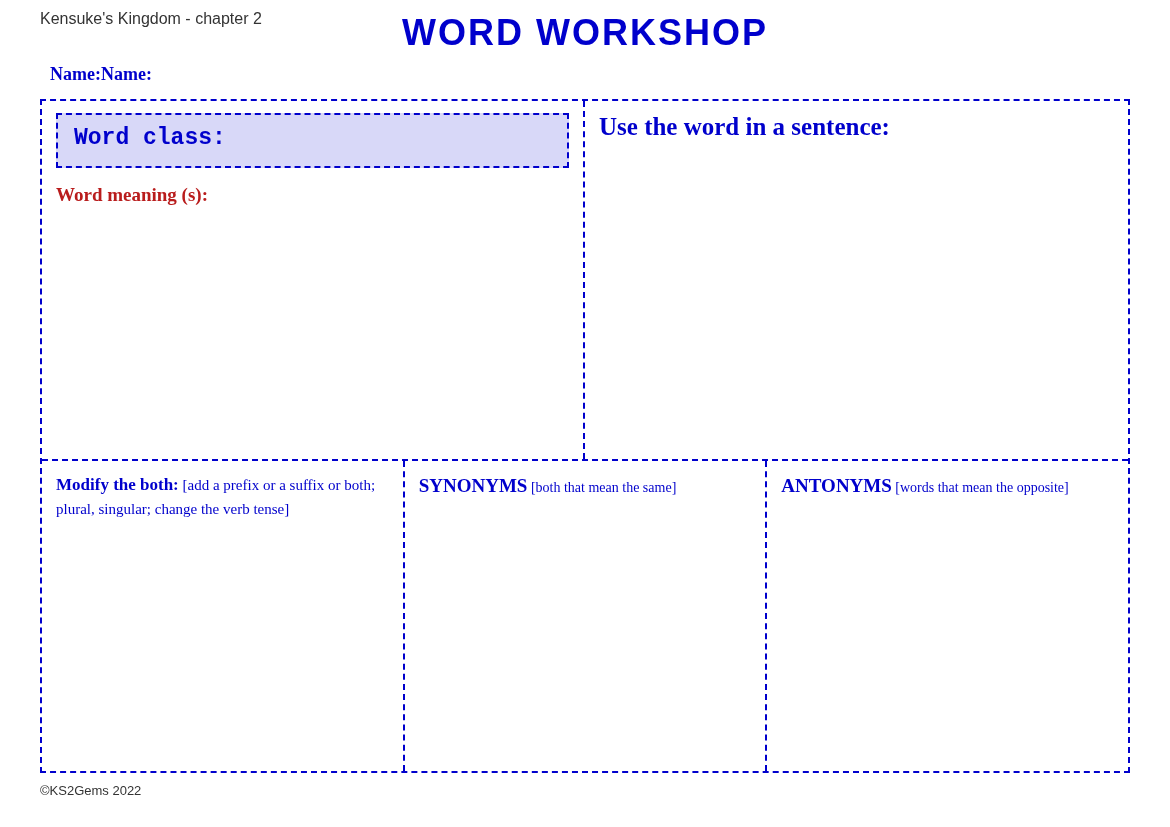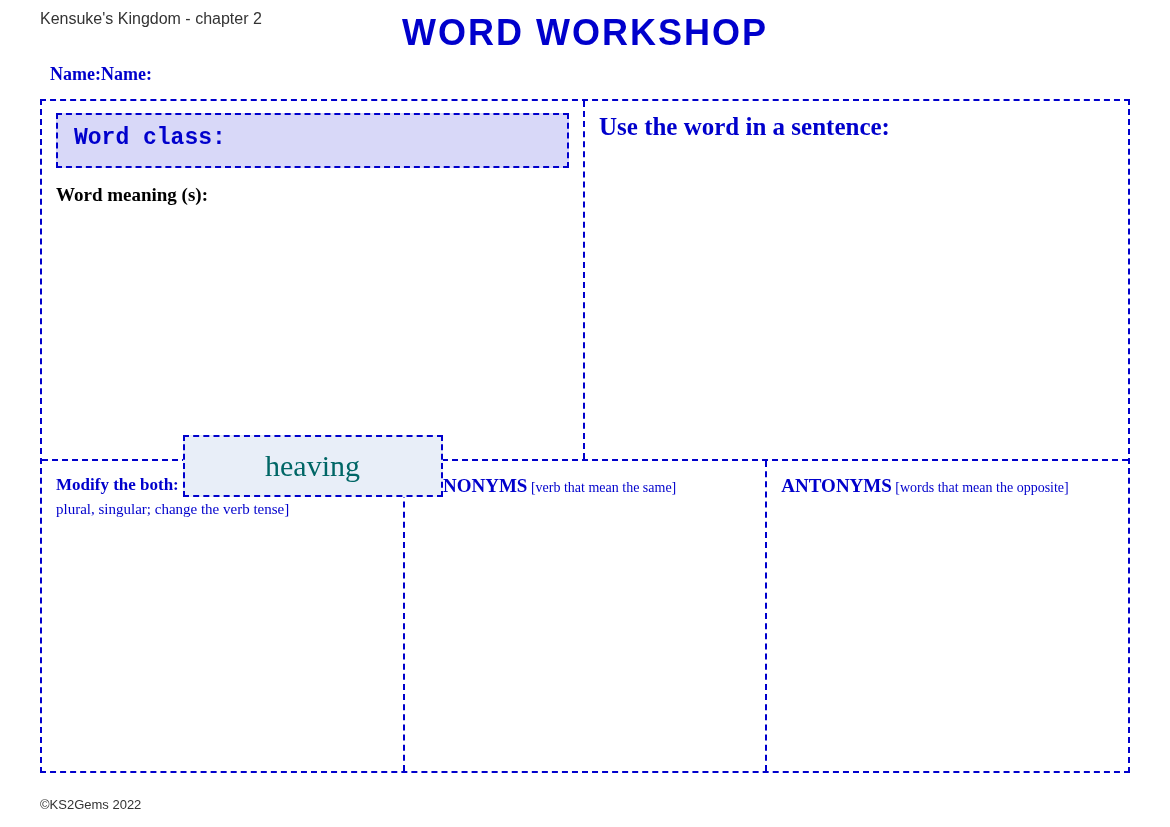--- a/index.html
+++ b/index.html
@@ -80,21 +80,21 @@
     }
 
     .word-class-box .label {
       color: #00c;
       font-size: 23px;
       font-weight: bold;
       font-family: Liberation Mono, monospace;
     }
 
     .word-meaning-label {
-      color: #000000;
+      color: #b91c1c;
       font-size: 19px;
       font-weight: bold;
       margin-bottom: 20px;
     }
 
     .use-word-label {
       color: #00c;
       font-size: 25px;
       font-weight: bold;
       margin-bottom: 8px;
@@ -184,21 +184,21 @@
       font-weight: bold;
       font-size: 19px;
     }
 
     .antonyms-label .normal-part {
       font-weight: normal;
       font-size: 14px;
     }
 
     .footer {
-      margin-top: 24px;
+      margin-top: 10px;
       font-size: 13px;
       color: #333;
       font-family: Arial, sans-serif;
     }
   </style>
 </head>
 <body>
 
 <div class="top-left-label">Kensuke's Kingdom - chapter 2</div>
 
@@ -212,41 +212,38 @@
 <div class="main-grid">
 
   <div class="top-row">
 
     <div class="left-panel">
       <div class="word-class-box">
         <span class="label">Word class:</span>
       </div>
       <div class="word-meaning-label">Word meaning (s):</div>
 
-      <div class="center-word-container">
-        <div class="center-word-box">heaving</div>
-      </div>
     </div>
 
     <div class="right-panel">
       <div class="use-word-label">Use the word in a sentence:</div>
     </div>
   </div>
 
   <div class="bottom-row">
 
     <div class="bottom-col">
       <div class="modify-label">
         <span class="bold-part">Modify the both:</span><span class="normal-part"> [add a prefix or a suffix or both; plural, singular; change the verb tense]</span>
       </div>
     </div>
 
     <div class="bottom-col">
       <div class="synonyms-label">
-        <span class="bold-part">SYNONYMS</span><span class="normal-part"> [verb that mean the same]</span>
+        <span class="bold-part">SYNONYMS</span><span class="normal-part"> [both that mean the same]</span>
       </div>
     </div>
 
     <div class="bottom-col">
       <div class="antonyms-label">
         <span class="bold-part">ANTONYMS</span><span class="normal-part"> [words that mean the opposite]</span>
       </div>
     </div>
   </div>
 </div>

